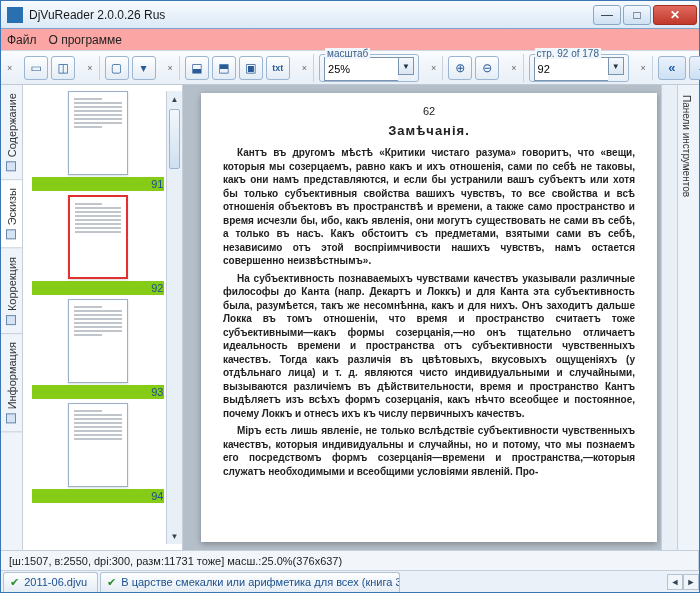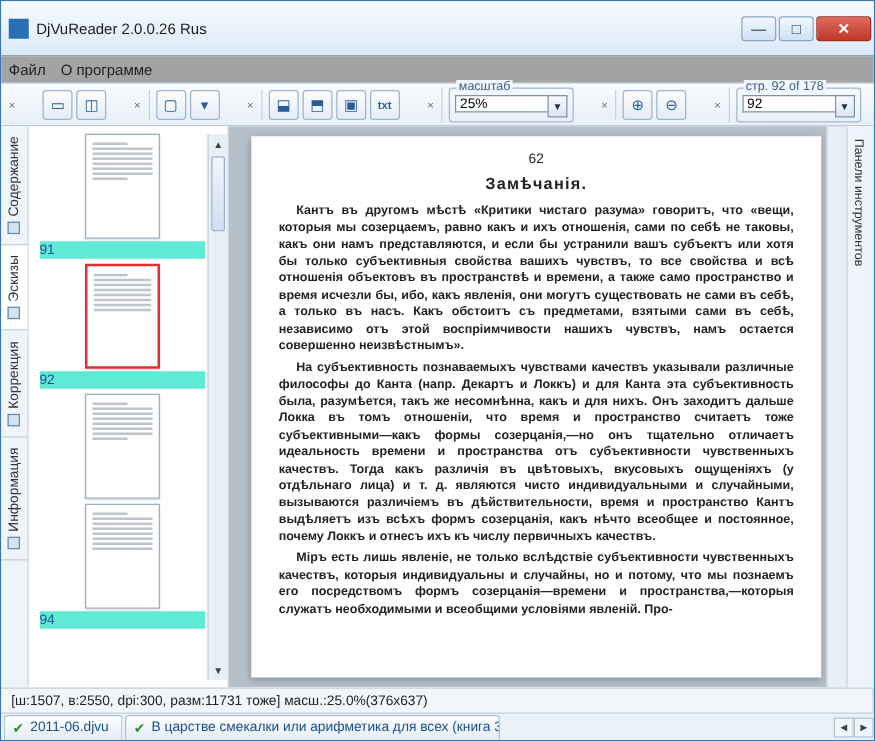--- a/index.html
+++ b/index.html
@@ -1,57 +1,57 @@
 <!DOCTYPE html>
 <html><head>
 <meta charset="utf-8">
 <style>
 * { box-sizing: border-box; margin: 0; padding: 0; font-family: "Segoe UI", Tahoma, sans-serif; font-size: 11px; }
 body { background: #d6e4f0; width: 700px; height: 593px; overflow: hidden; }
 
 .window { width: 700px; height: 593px; background: #fff; border: 1px solid #3a74b3; display: flex; flex-direction: column; }
 
-.titlebar { height: 44px; background: linear-gradient(#f7fbff,#dbe9f7); display: flex; align-items: center; padding: 0 2px 0 6px; border-bottom: 1px solid #7ea7cf; }
+.titlebar { height: 28px; background: linear-gradient(#f7fbff,#dbe9f7); display: flex; align-items: center; padding: 0 2px 0 6px; border-bottom: 1px solid #7ea7cf; }
 .titlebar .icon { width: 16px; height: 16px; background: #2a6fb0; margin-right: 6px; }
 .titlebar .title { flex: 1; font-size: 12px; color: #1a1a1a; }
 .winbtns { display: flex; }
 .winbtn { width: 28px; height: 20px; margin-left: 2px; border: 1px solid #8aa7c4; border-radius: 3px; background: linear-gradient(#f3f8ff,#cfe1f3); display: flex; align-items: center; justify-content: center; font-size: 12px; color: #234; }
 .winbtn.close { width: 44px; background: linear-gradient(#e06a5d,#c0392b); color: #fff; border-color: #a02f22; font-weight: bold; }
 
-.menubar { height: 22px; background: #a3a3a3; border-bottom: 1px solid #cfd8e0; display: flex; align-items: center; padding: 0 6px; gap: 12px; }
+.menubar { height: 22px; background: #fca5a5; border-bottom: 1px solid #cfd8e0; display: flex; align-items: center; padding: 0 6px; gap: 12px; }
 .menubar span { font-size: 12px; color: #222; }
 
 .toolbar { height: 34px; background: linear-gradient(#f9fbfe,#e8eff7); border-bottom: 1px solid #bfcad5; display: flex; align-items: center; padding: 0 4px; gap: 2px; }
-.tgroup { display: flex; align-items: center; gap: 3px; padding: 0 18px; position: relative; }
+.tgroup { display: flex; align-items: center; gap: 3px; padding: 0 8px; position: relative; }
 .tgroup.b { border-left: 1px solid #c8d3de; margin-left: 2px; padding-left: 5px; }
 .tbtn { width: 24px; height: 24px; border: 1px solid #9bb5d2; border-radius: 3px; background: linear-gradient(#fefefe,#e3ecf5); display: flex; align-items: center; justify-content: center; color: #2a5d98; font-size: 12px; }
 .tbtn.nav { width: 28px; background: linear-gradient(#eaf2fb,#cde0f3); color: #1f5fa8; font-weight: bold; font-size: 13px; }
 .xclose { font-size: 9px; color: #666; margin: 0 2px; }
 .fieldset { position: relative; border: 1px solid #9fb8d2; border-radius: 3px; padding: 6px 4px 3px 4px; height: 28px; display: flex; align-items: center; }
 .fieldset .legend { position: absolute; top: -7px; left: 5px; font-size: 10px; color: #3a5f88; background: #f0f6fb; padding: 0 2px; }
 .combo { display: flex; }
-.combo input { width: 74px; height: 14px; border: 1px solid #7a94b0; border-right: none; padding: 0 3px; font-size: 11px; background: #fff; }
+.combo input { width: 74px; height: 24px; border: 1px solid #7a94b0; border-right: none; padding: 0 3px; font-size: 11px; background: #fff; }
 .combo .drop { width: 16px; height: 18px; border: 1px solid #7a94b0; background: linear-gradient(#f5f9fd,#dbe6f2); display: flex; align-items: center; justify-content: center; font-size: 8px; color: #234; }
 
 .body { flex: 1; display: flex; overflow: hidden; }
 
 .sidetabs { width: 22px; background: #eef4fa; border-right: 1px solid #c4cfda; display: flex; flex-direction: column; }
 .sidetab { flex: 0 0 auto; writing-mode: vertical-rl; transform: rotate(180deg); padding: 8px 2px; font-size: 10px; color: #333; border-top: 1px solid #c4cfda; text-align: center; display: flex; align-items: center; gap: 4px; }
 .sidetab.active { background: #fff; }
 .dot { width: 10px; height: 10px; border: 1px solid #6a89ac; background: #d5e3f2; }
 
 .thumbs { width: 160px; background: #fff; border-right: 1px solid #c4cfda; display: flex; flex-direction: column; }
 .thumbs-inner { flex: 1; overflow: hidden; padding: 6px 0 6px 6px; display: flex; }
 .thumbs-list { flex: 1; display: flex; flex-direction: column; gap: 4px; }
 .thumb { display: flex; flex-direction: column; align-items: center; }
 .thumb .page { width: 60px; height: 84px; background: #fff; border: 1px solid #9bb0c8; box-shadow: 0 1px 2px rgba(0,0,0,.15); display: flex; flex-direction: column; padding: 6px 5px; gap: 2px; }
 .thumb .page .l { height: 2px; background: #c0c5cc; }
 .thumb .page .l.s { width: 60%; }
 .thumb.selected .page { border: 2px solid #e03030; }
-.thumb .num { width: 132px; text-align: left; font-size: 11px; color: #1a4f8f; background: #5eead4; margin-top: 2px; padding: 1px 0; }
+.thumb .num { width: 132px; text-align: right; font-size: 11px; color: #1a4f8f; background: #84cc16; margin-top: 2px; padding: 1px 0; }
 .thumbs-scroll { width: 16px; background: #e9eff6; border-left: 1px solid #c4cfda; position: relative; }
 .thumbs-scroll .grip { position: absolute; left: 2px; right: 2px; top: 18px; height: 60px; background: linear-gradient(#f2f7fc,#cfdff0); border: 1px solid #9cb5d0; border-radius: 2px; }
 .thumbs-scroll .ar { position: absolute; left: 0; right: 0; height: 16px; display: flex; align-items: center; justify-content: center; font-size: 8px; color: #345; }
 .thumbs-scroll .ar.up { top: 0; }
 .thumbs-scroll .ar.dn { bottom: 0; }
 
 .viewer { flex: 1; background: #b5bfca; display: flex; overflow: hidden; }
 .page-view { margin: 8px 4px 8px 18px; flex: 1; background: #fff; box-shadow: 0 2px 6px rgba(0,0,0,.3); padding: 12px 22px; overflow: hidden; font-family: Georgia, 'Times New Roman', serif; color: #222; }
 .page-view .pn { text-align: center; font-size: 11px; margin-bottom: 6px; }
 .page-view .ht { text-align: center; font-size: 13px; font-weight: bold; letter-spacing: 1px; margin: 4px 0 8px; }
@@ -197,20 +197,21 @@
             <div class="page">
                 <div class="l s"></div>
                 <div class="l"></div>
                 <div class="l"></div>
                 <div class="l"></div>
                 <div class="l"></div>
                 <div class="l"></div>
                 <div class="l"></div>
                 <div class="l s"></div>
               </div>
+            <div class="num">93</div>
           </div>
           <div class="thumb">
             <div class="page">
                 <div class="l s"></div>
                 <div class="l"></div>
                 <div class="l"></div>
                 <div class="l"></div>
                 <div class="l"></div>
                 <div class="l"></div>
                 <div class="l"></div>

